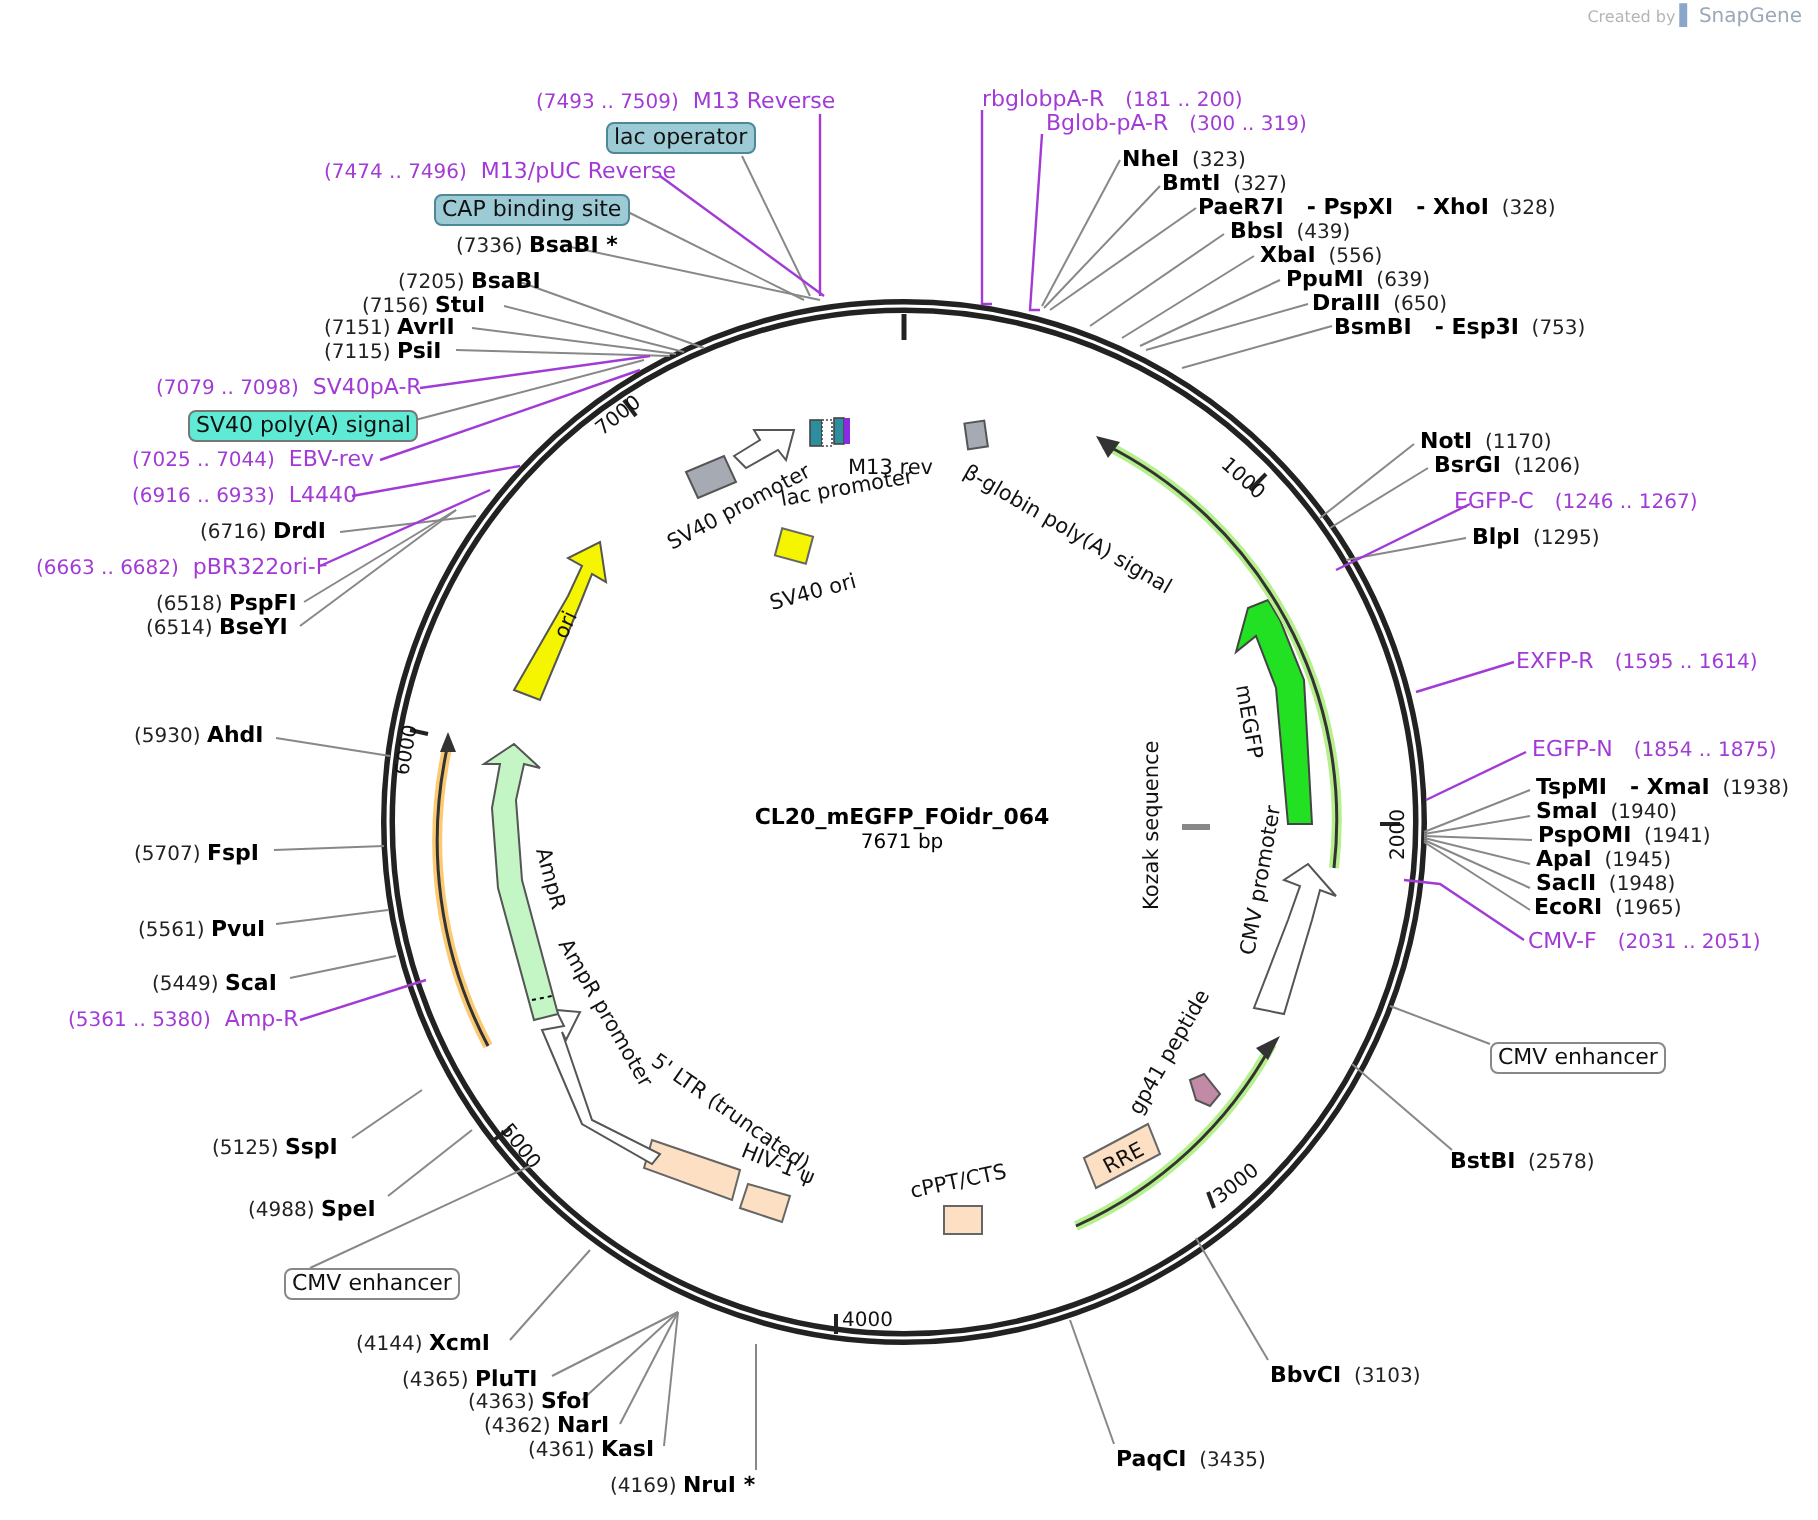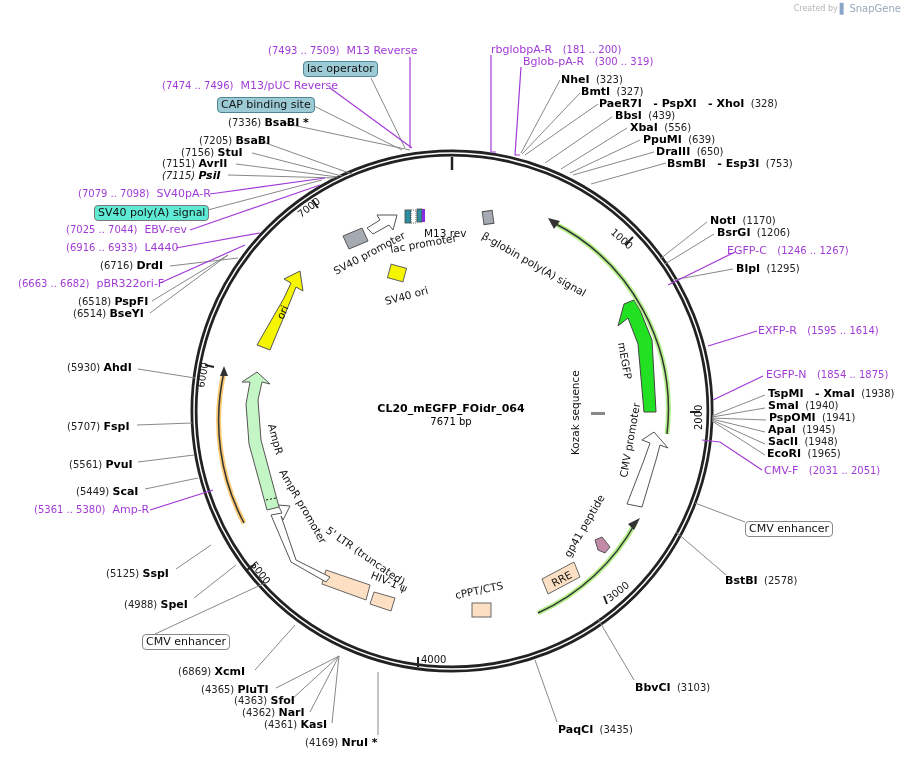--- a/index.html
+++ b/index.html
@@ -193,31 +193,31 @@
 <div class="boxlbl box-blue" style="left:303px;top:61px;">lac operator</div>
 <div class="boxlbl box-blue" style="left:217px;top:97px;">CAP binding site</div>
 <div class="boxlbl box-grey" style="left:94px;top:205px;">SV40 poly(A) signal</div>
 <div class="boxlbl box-white" style="left:745px;top:521px;">CMV enhancer</div>
 <div class="boxlbl box-white" style="left:142px;top:634px;">CMV enhancer</div>
 
 <div class="lbl" style="left:196px;top:117px;margin-left:32px;"><span class="pos">(7336)</span> <span class="enz">BsaBI *</span></div>
 <div class="lbl" style="left:199px;top:135px;"><span class="pos">(7205)</span> <span class="enz">BsaBI</span></div>
 <div class="lbl" style="left:181px;top:147px;"><span class="pos">(7156)</span> <span class="enz">StuI</span></div>
 <div class="lbl" style="left:162px;top:158px;"><span class="pos">(7151)</span> <span class="enz">AvrII</span></div>
-<div class="lbl" style="left:162px;top:170px;font-style:italic;"><span class="pos">(7115)</span> <span class="enz">PsiI</span></div>
+<div class="lbl" style="left:162px;top:170px;"><span class="pos">(7115)</span> <span class="enz">PsiI</span></div>
 <div class="lbl" style="left:100px;top:260px;"><span class="pos">(6716)</span> <span class="enz">DrdI</span></div>
 <div class="lbl" style="left:78px;top:296px;"><span class="pos">(6518)</span> <span class="enz">PspFI</span></div>
 <div class="lbl" style="left:73px;top:308px;"><span class="pos">(6514)</span> <span class="enz">BseYI</span></div>
 <div class="lbl" style="left:67px;top:362px;"><span class="pos">(5930)</span> <span class="enz">AhdI</span></div>
 <div class="lbl" style="left:67px;top:421px;"><span class="pos">(5707)</span> <span class="enz">FspI</span></div>
 <div class="lbl" style="left:69px;top:459px;"><span class="pos">(5561)</span> <span class="enz">PvuI</span></div>
 <div class="lbl" style="left:76px;top:486px;"><span class="pos">(5449)</span> <span class="enz">ScaI</span></div>
 <div class="lbl" style="left:106px;top:568px;"><span class="pos">(5125)</span> <span class="enz">SspI</span></div>
 <div class="lbl" style="left:124px;top:599px;"><span class="pos">(4988)</span> <span class="enz">SpeI</span></div>
-<div class="lbl" style="left:178px;top:666px;"><span class="pos">(6869)</span> <span class="enz">XcmI</span></div>
+<div class="lbl" style="left:178px;top:666px;"><span class="pos">(4144)</span> <span class="enz">XcmI</span></div>
 <div class="lbl" style="left:201px;top:684px;"><span class="pos">(4365)</span> <span class="enz">PluTI</span></div>
 <div class="lbl" style="left:234px;top:695px;"><span class="pos">(4363)</span> <span class="enz">SfoI</span></div>
 <div class="lbl" style="left:242px;top:707px;"><span class="pos">(4362)</span> <span class="enz">NarI</span></div>
 <div class="lbl" style="left:264px;top:719px;"><span class="pos">(4361)</span> <span class="enz">KasI</span></div>
 <div class="lbl" style="left:305px;top:737px;"><span class="pos">(4169)</span> <span class="enz">NruI *</span></div>
 
 <div class="lbl" style="left:561px;top:74px;"><span class="enz">NheI</span> &nbsp;<span class="pos">(323)</span></div>
 <div class="lbl" style="left:581px;top:86px;"><span class="enz">BmtI</span> &nbsp;<span class="pos">(327)</span></div>
 <div class="lbl" style="left:599px;top:98px;"><span class="enz" style="white-space:pre">PaeR7I   - PspXI   - XhoI</span> &nbsp;<span class="pos">(328)</span></div>
 <div class="lbl" style="left:615px;top:110px;"><span class="enz">BbsI</span> &nbsp;<span class="pos">(439)</span></div>

